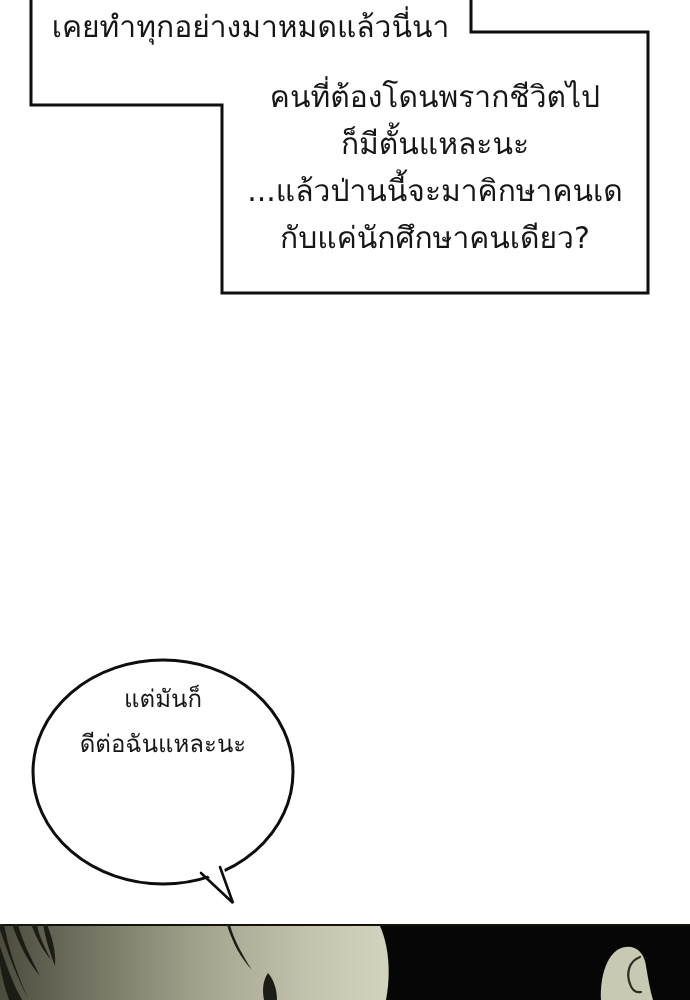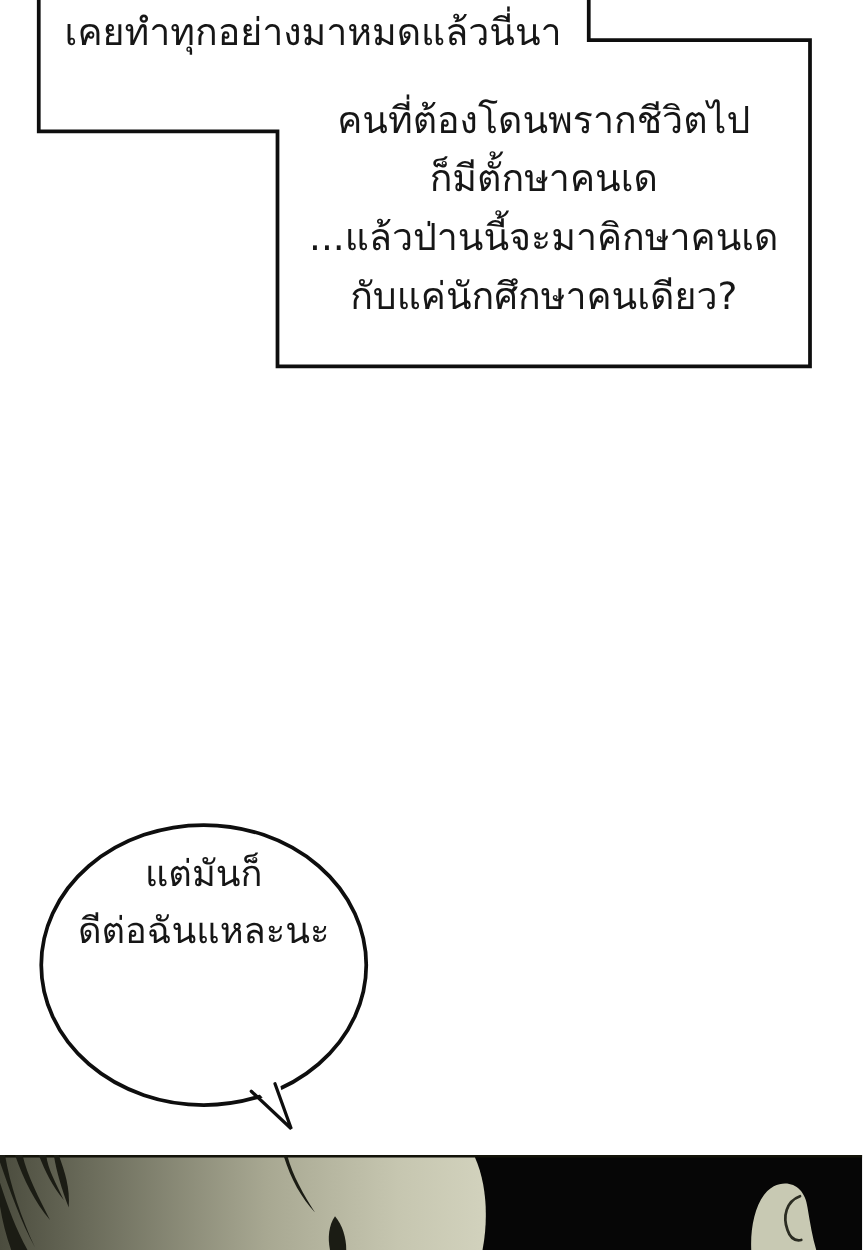--- a/index.html
+++ b/index.html
@@ -25,41 +25,41 @@
     color: #161616;
     white-space: nowrap;
     letter-spacing: 0px;
   }
   #rect-bubble-line-a { left: 30px; top: 3px; width: 441px; }
   #rect-bubble-lines-b { left: 222px; top: 50px; width: 426px; margin-top: 23px; }
 
   
   #ellipse-bubble-lines {
     left: 43px; top: 677px; width: 240px;
-    font-size: 29px;
+    font-size: 24px;
     line-height: 45px;
   }
 
   .line { display: block; }
 </style>
 </head>
 <body>
 
 <div id="canvas">
 
   <svg class="abs" style="left:0;top:0" width="690" height="300" viewBox="0 0 690 300">
     <path d="M 31 -6 L 31 105 L 222 105 L 222 293 L 648 293 L 648 32 L 471 32 L 471 -6 Z" fill="#ffffff" stroke="#0e0e0e" stroke-width="3"></path>
   </svg>
 
   <div id="rect-bubble-line-a" class="bubble-text">
     <span class="line">เคยทำทุกอย่างมาหมดแล้วนี่นา</span>
   </div>
   <div id="rect-bubble-lines-b" class="bubble-text">
     <span class="line">คนที่ต้องโดนพรากชีวิตไป</span>
-    <span class="line">ก็มีตั้กษาคนเด</span>
+    <span class="line">ก็มีตั้นแหละนะ</span>
     <span class="line">...แล้วป่านนี้จะมาคิกษาคนเด</span>
     <span class="line">กับแค่นักศึกษาคนเดียว?</span>
   </div>
 
   <svg class="abs" style="left:20px;top:650px" width="300" height="270" viewBox="0 0 300 270">
     <ellipse cx="143" cy="122" rx="130" ry="112" fill="#ffffff" stroke="#0e0e0e" stroke-width="3"></ellipse>
 
     <path d="M 179 216 L 213 253 L 203 214 Z" fill="#ffffff"></path>
     <path d="M 181 223 L 213 253 L 200 217" fill="none" stroke="#0e0e0e" stroke-width="2.6" stroke-linejoin="miter" stroke-linecap="round"></path>
   </svg>

